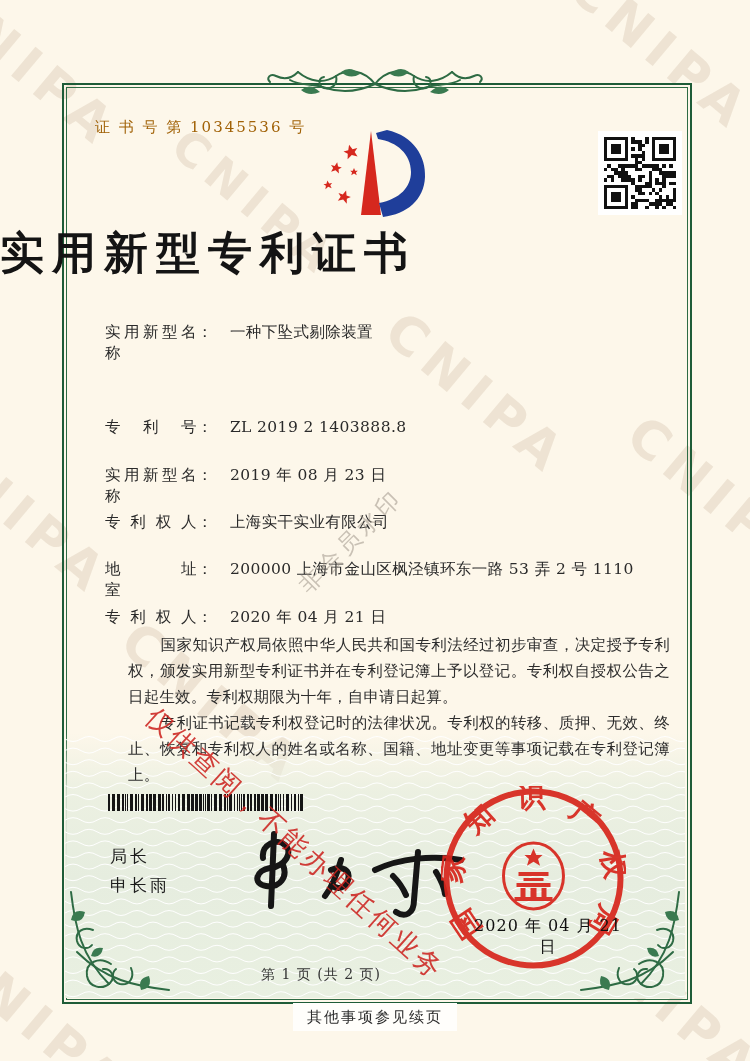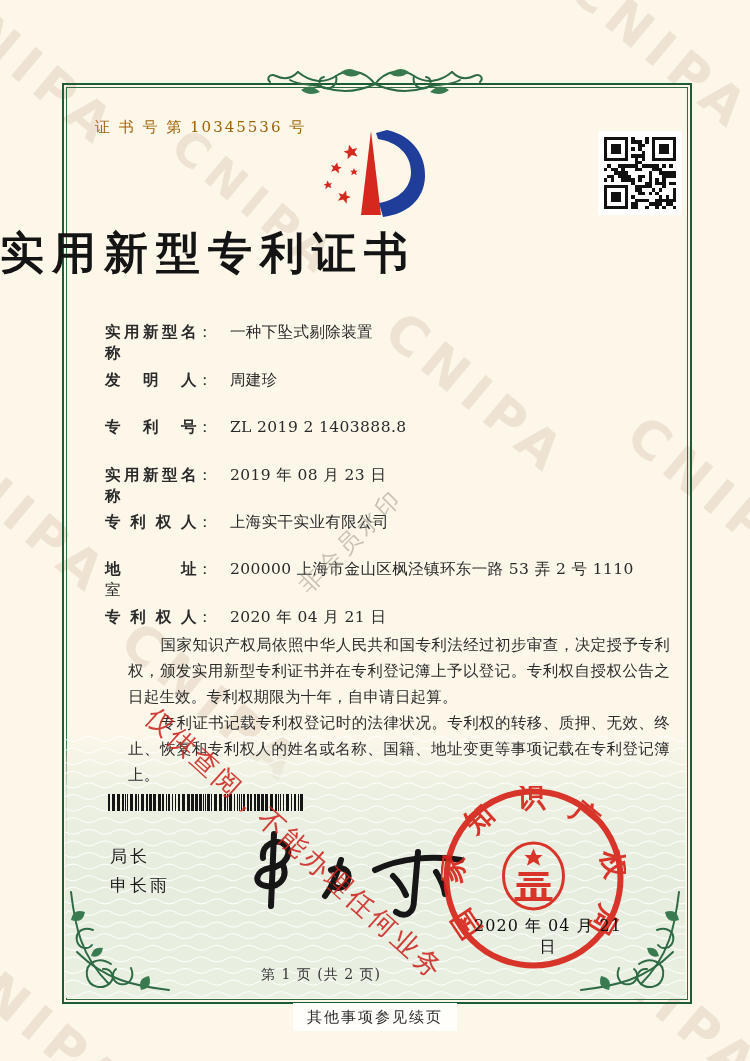--- a/index.html
+++ b/index.html
@@ -30,21 +30,21 @@
 
   .cert-no{left:95px;top:118px;font-size:15px;letter-spacing:2px;color:#a16207;}
   .title{left:0;top:224px;width:750px;text-align:left;font-size:44px;font-weight:700;
     letter-spacing:8px;color:#141414;}
 
   .logo{left:320px;top:127px;width:114px;height:92px;}
   .qr{left:598px;top:131px;width:84px;height:84px;background:#fff;padding:6px;box-sizing:border-box;}
   .qr svg{width:100%;height:100%;fill:#111;}
 
   .row{position:absolute;left:105px;width:545px;font-size:15.5px;letter-spacing:.4px;z-index:5;color:#2a2a2a;}
-  .lbl{display:inline-block;width:92px;text-align:justify;text-align-last:justify;vertical-align:top;font-weight:bold;}
+  .lbl{display:inline-block;width:92px;text-align:justify;text-align-last:justify;vertical-align:top;}
   .colon{display:inline-block;}
   .val{margin-left:17px;}
   .pair2{position:absolute;left:258px;top:0;white-space:nowrap;}
 
   .paras{left:104px;top:632px;width:542px;font-size:15.5px;line-height:26px;text-align:justify;
     letter-spacing:.2px;color:#2d2d2d;margin-left:24px;}
   .paras p{margin:0;text-indent:2.1em;}
 
   .barcode{left:108px;top:794px;width:200px;height:17px;z-index:6;}
   .barcode i{position:absolute;top:0;height:100%;background:#151515;}
@@ -313,23 +313,20 @@
         <rect x="1" y="15" width="5" height="5" fill="#fff"></rect>
         <rect x="2" y="16" width="3" height="3"></rect>
       </svg>
   </div>
 
   <div class="content title" style="position:absolute">实用新型专利证书</div>
 
   <div class="row" style="top:322px">
     <span class="lbl">实用新型名称</span><span class="colon">：</span><span class="val">一种下坠式剔除装置</span>
   </div>
-  <div class="row" style="top:370px">
-    <span class="lbl">发明人</span><span class="colon">：</span><span class="val">周建珍</span>
-  </div>
   <div class="row" style="top:417px">
     <span class="lbl">专利号</span><span class="colon">：</span><span class="val">ZL 2019 2 1403888.8</span>
   </div>
   <div class="row" style="top:465px">
     <span class="lbl">实用新型名称</span><span class="colon">：</span><span class="val">2019 年 08 月 23 日</span>
   </div>
   <div class="row" style="top:512px">
     <span class="lbl">专利权人</span><span class="colon">：</span><span class="val">上海实干实业有限公司</span>
   </div>
   <div class="row" style="top:559px">

